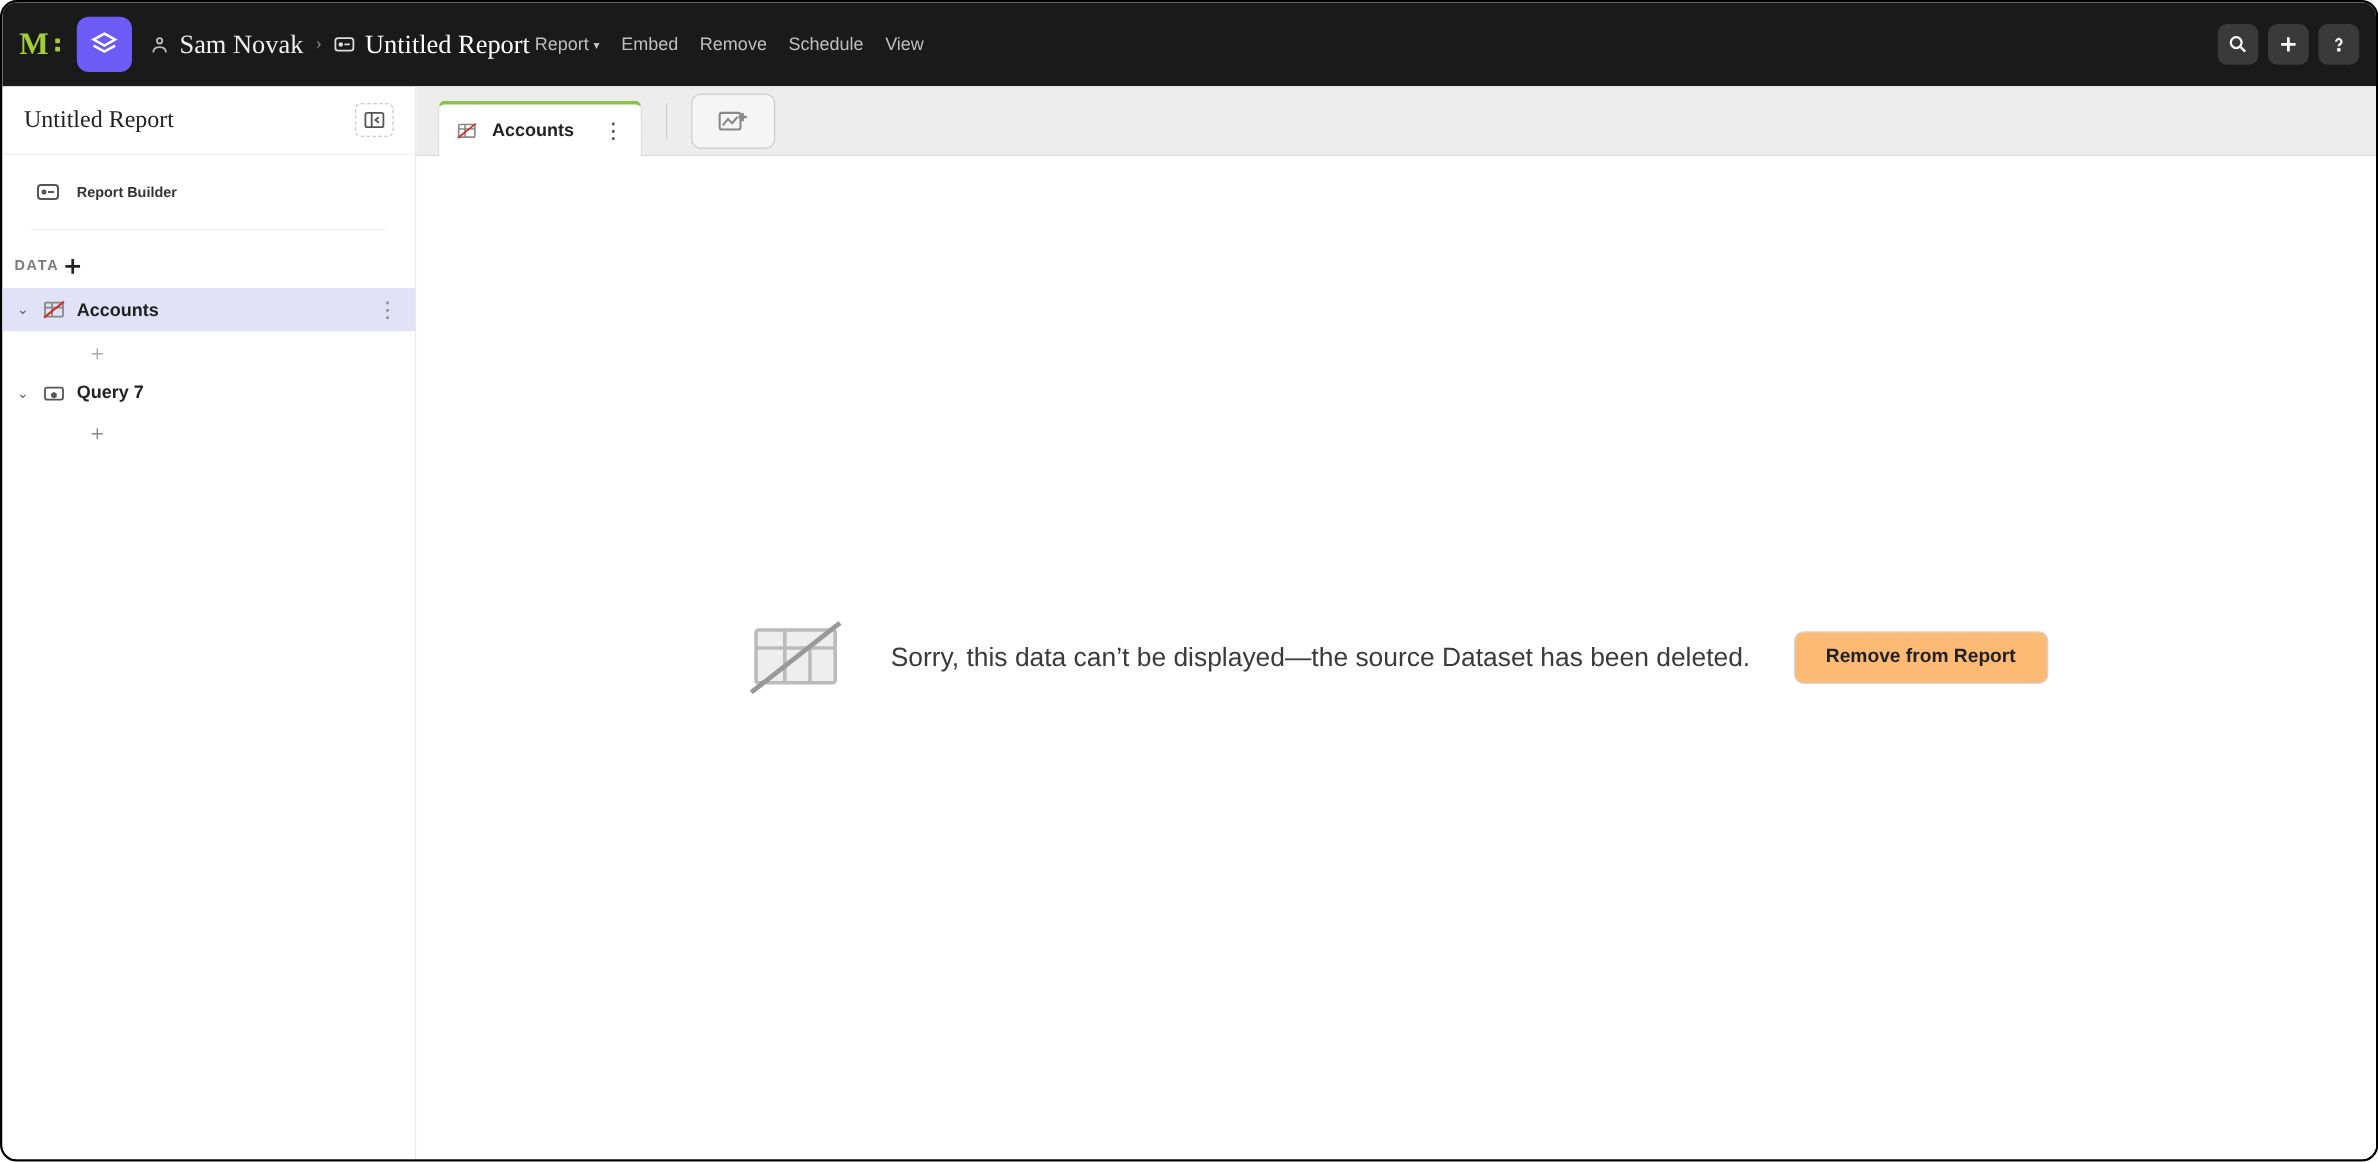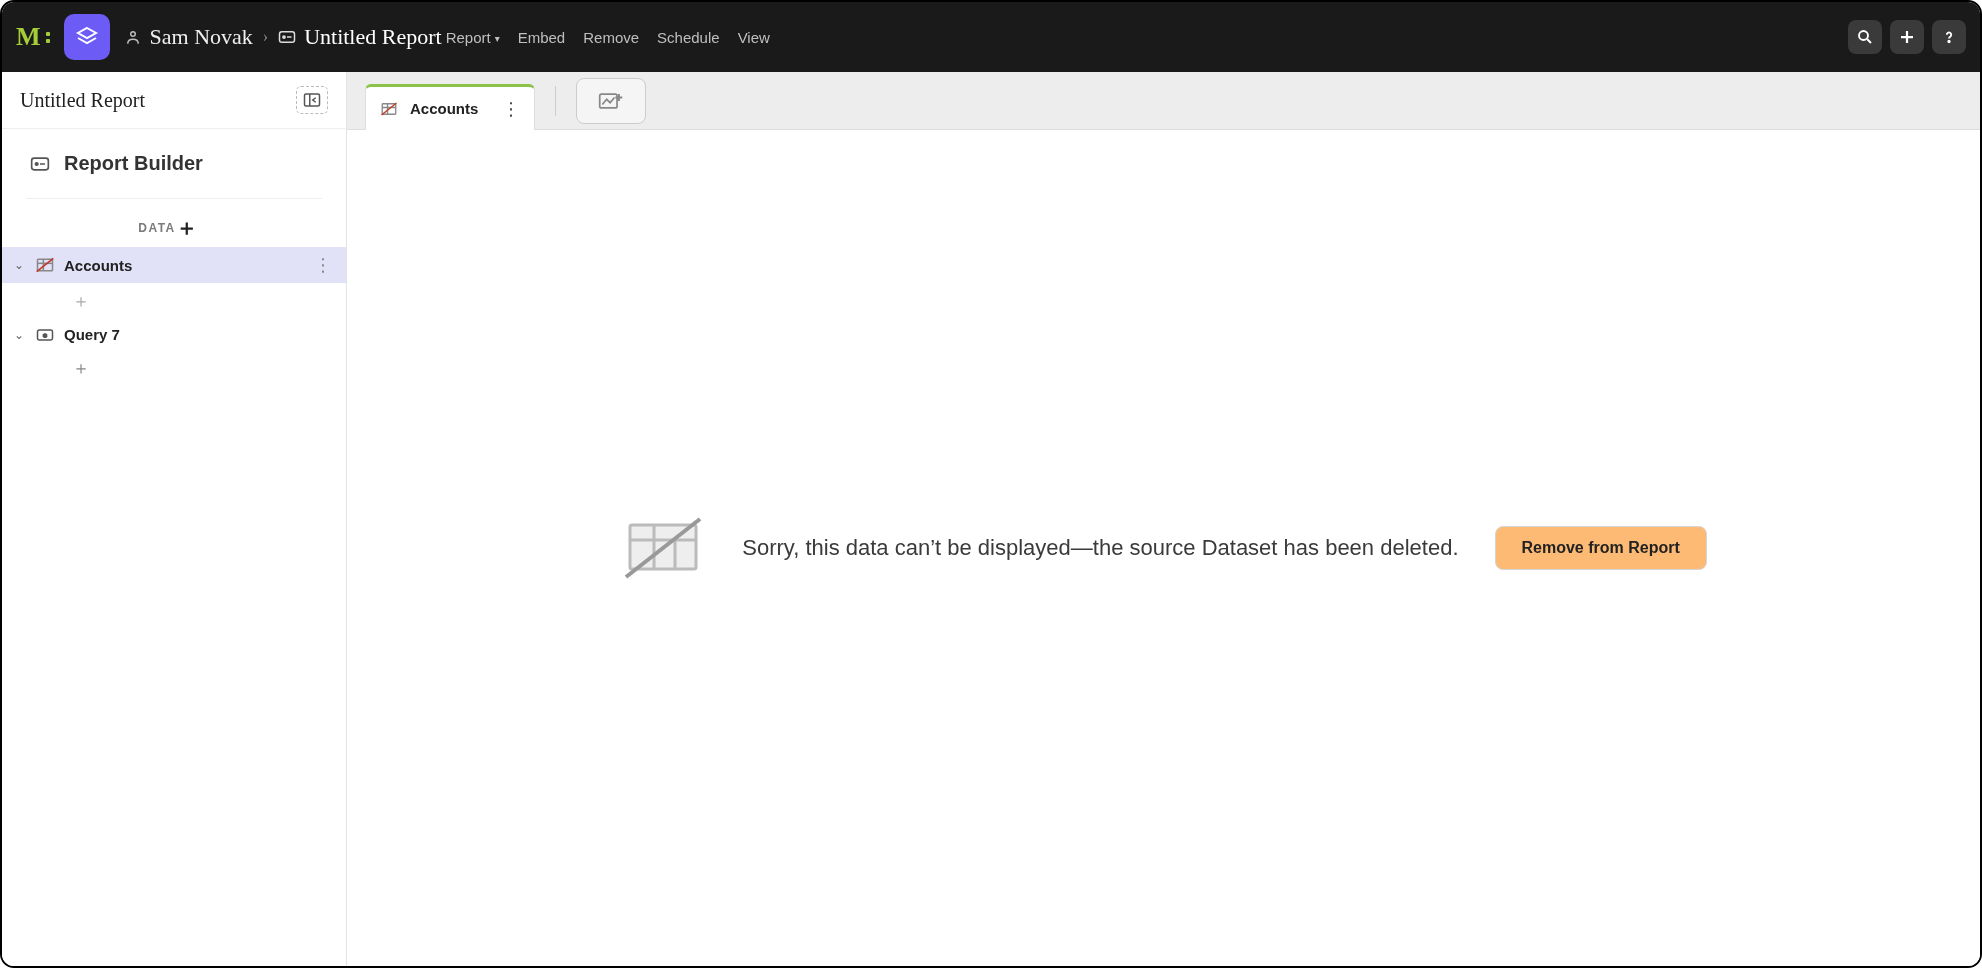--- a/index.html
+++ b/index.html
@@ -25,26 +25,26 @@
   .icon-btn { width:34px; height:34px; background:#3a3a3a; border-radius:8px; display:flex; align-items:center; justify-content:center; color:#eee; cursor:pointer; }
 
   
   .body { display:flex; height: calc(100% - 70px); }
   .sidebar { width: 345px; border-right:1px solid #e3e3e3; background:#fff; display:flex; flex-direction:column; }
   .side-head { display:flex; align-items:center; justify-content:space-between; padding:14px 18px; border-bottom:1px solid #eee; }
   .side-title { font-family: Georgia, serif; font-size:20px; color:#222; }
   .collapse-btn { width:32px; height:28px; border:1px dashed #bbb; border-radius:5px; display:flex; align-items:center; justify-content:center; cursor:pointer; }
 
   .side-section { padding: 14px 0 0 0; }
-  .side-link { display:flex; align-items:center; gap:14px; padding:9px 28px; font-size:20px; color:#333; cursor:pointer; font-weight:600; }
+  .side-link { display:flex; align-items:center; gap:14px; padding:9px 28px; font-size:12px; color:#333; cursor:pointer; font-weight:600; }
   .side-link svg { flex:0 0 auto; }
 
   .side-divider { margin: 14px 24px 0 24px; border-top:1px solid #eee; }
 
-  .data-header { display:flex; align-items:center; justify-content:center; padding: 18px 22px 8px 10px; }
+  .data-header { display:flex; align-items:center; justify-content:flex-start; padding: 18px 22px 8px 10px; }
   .data-label { font-size:12px; font-weight:700; letter-spacing:1.5px; color:#7a7a7a; }
   .plus-dark { font-size:22px; font-weight:700; color:#222; cursor:pointer; line-height:1; }
 
   .tree-item { display:flex; align-items:center; gap:8px; padding:7px 16px 7px 10px; cursor:pointer; }
   .tree-item.selected { background:#e1e1f7; }
   .tree-chevron { width:14px; text-align:center; color:#666; font-size:12px; }
   .tree-icon { width:22px; display:flex; justify-content:center; }
   .tree-label { font-size:15px; font-weight:600; color:#222; flex:1; }
   .tree-more { color:#888; width:16px; text-align:center; font-size:18px; }
 

